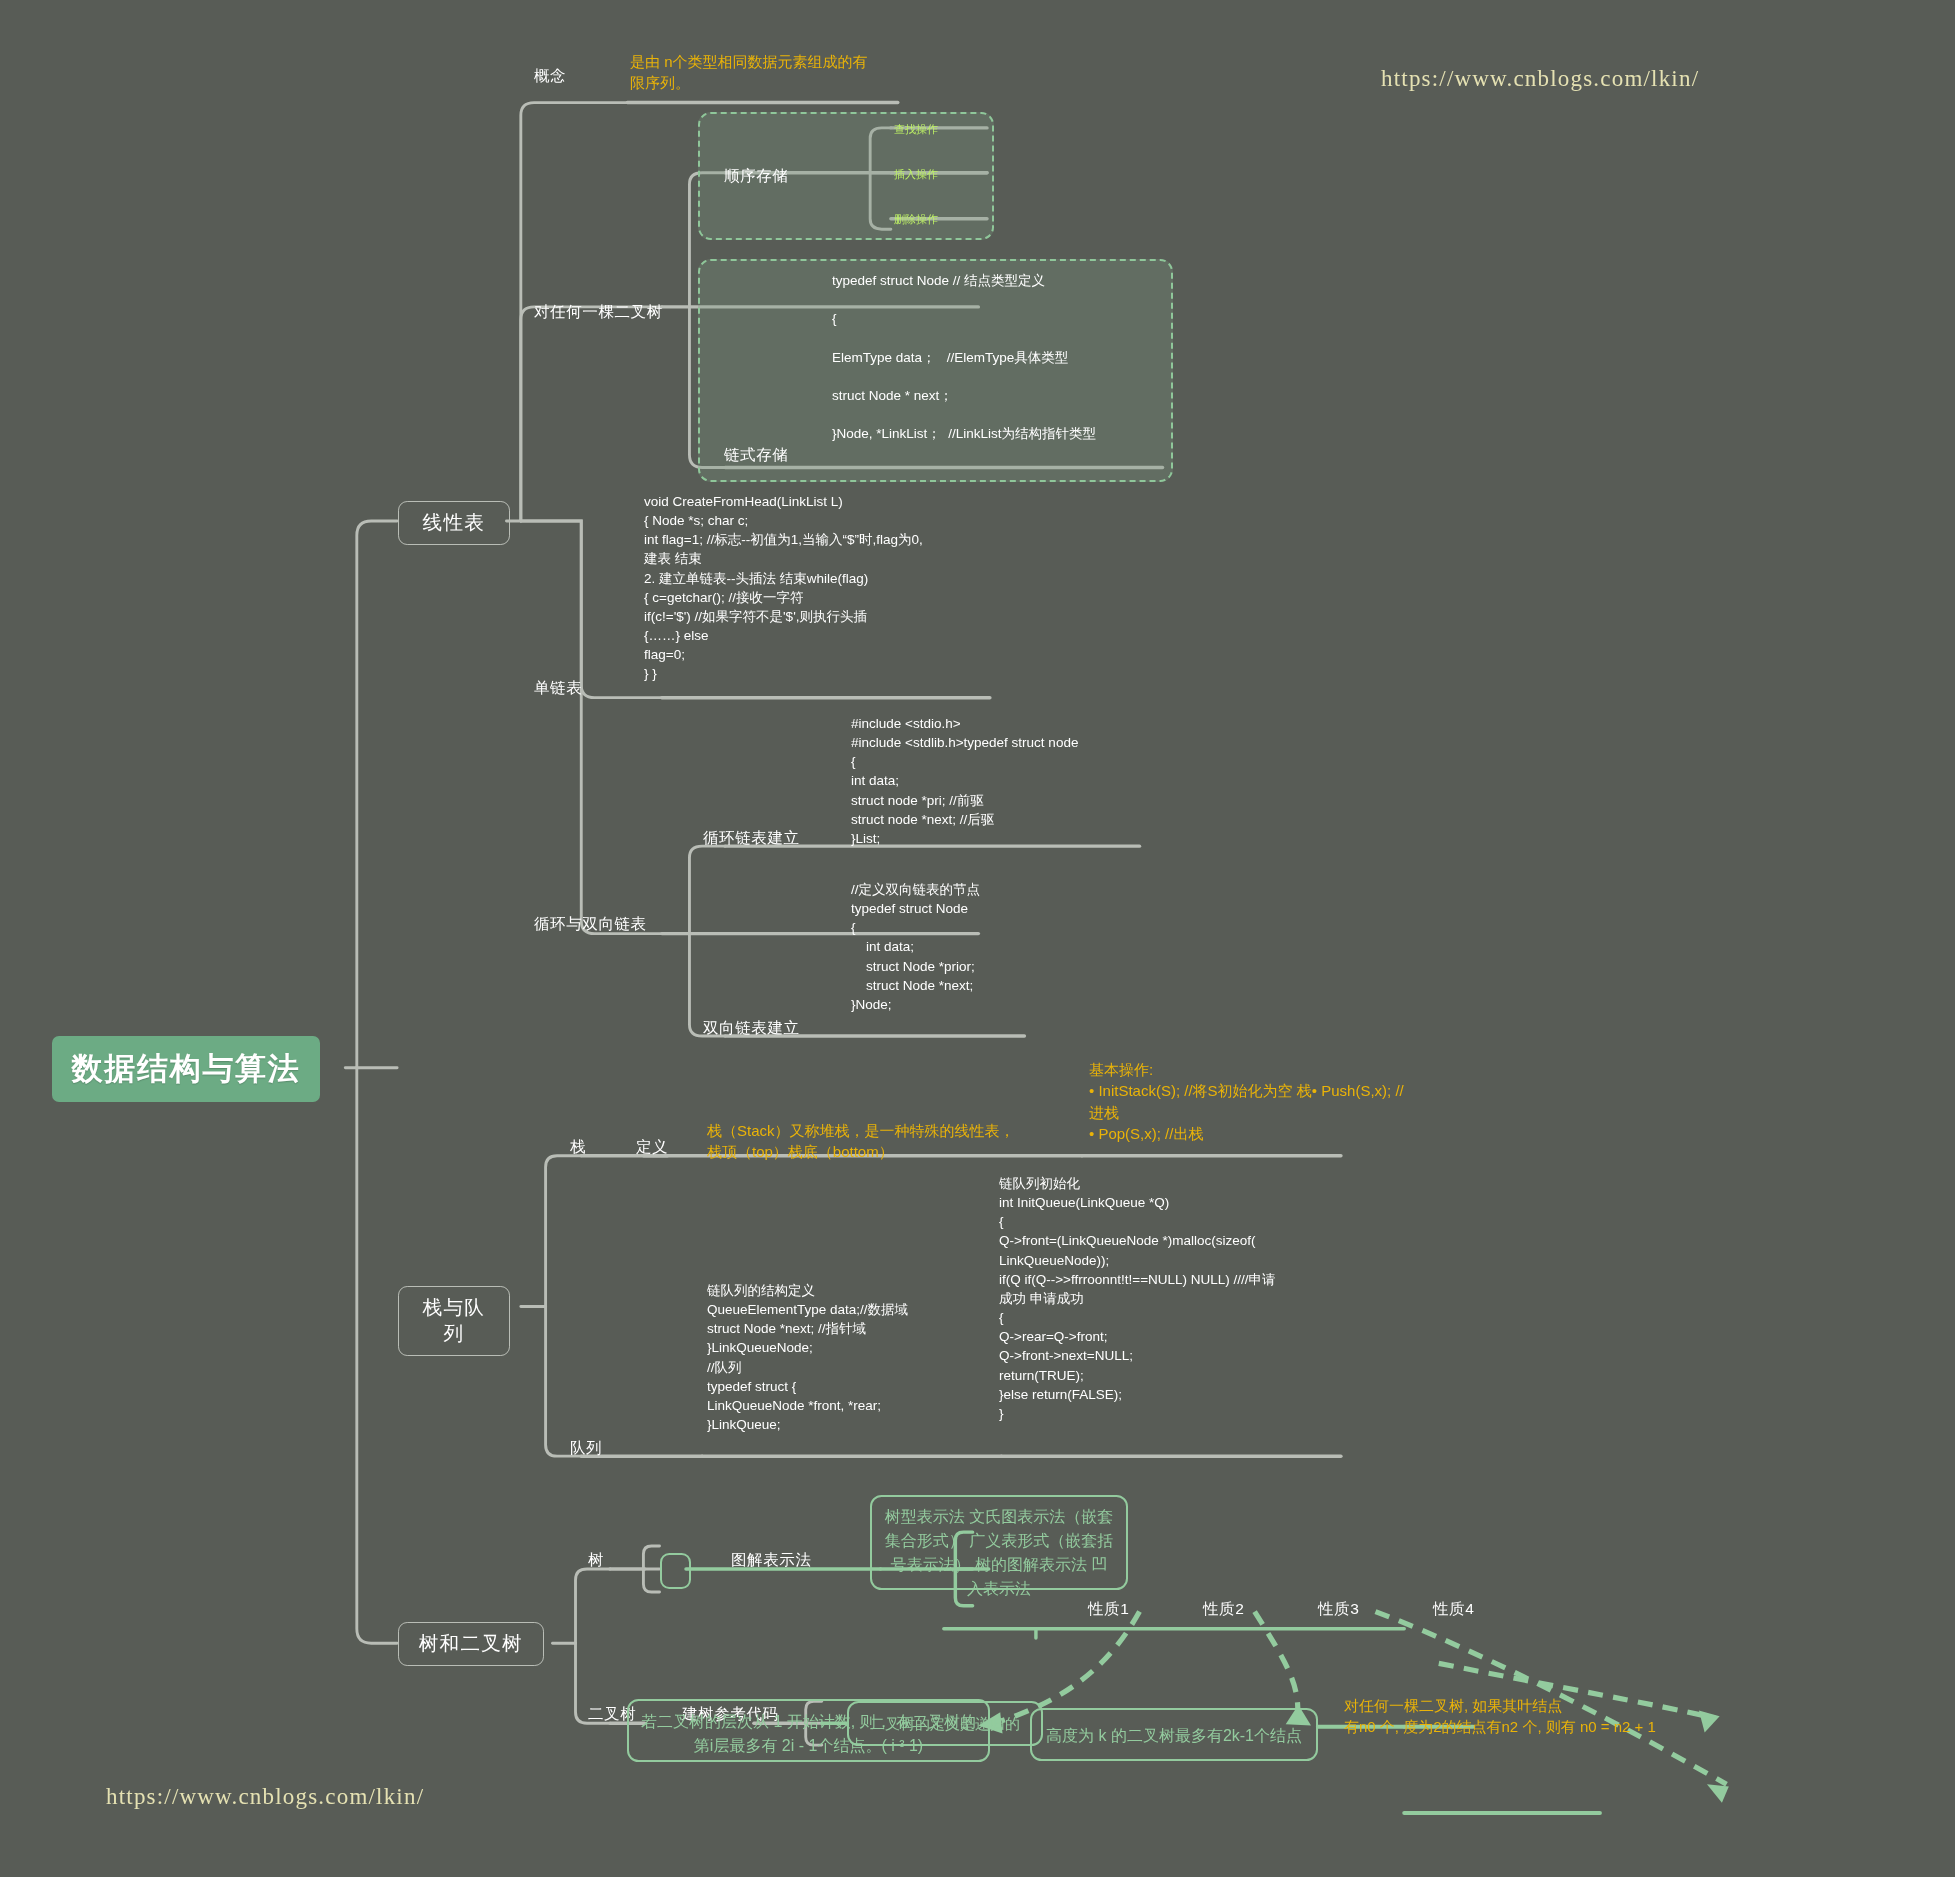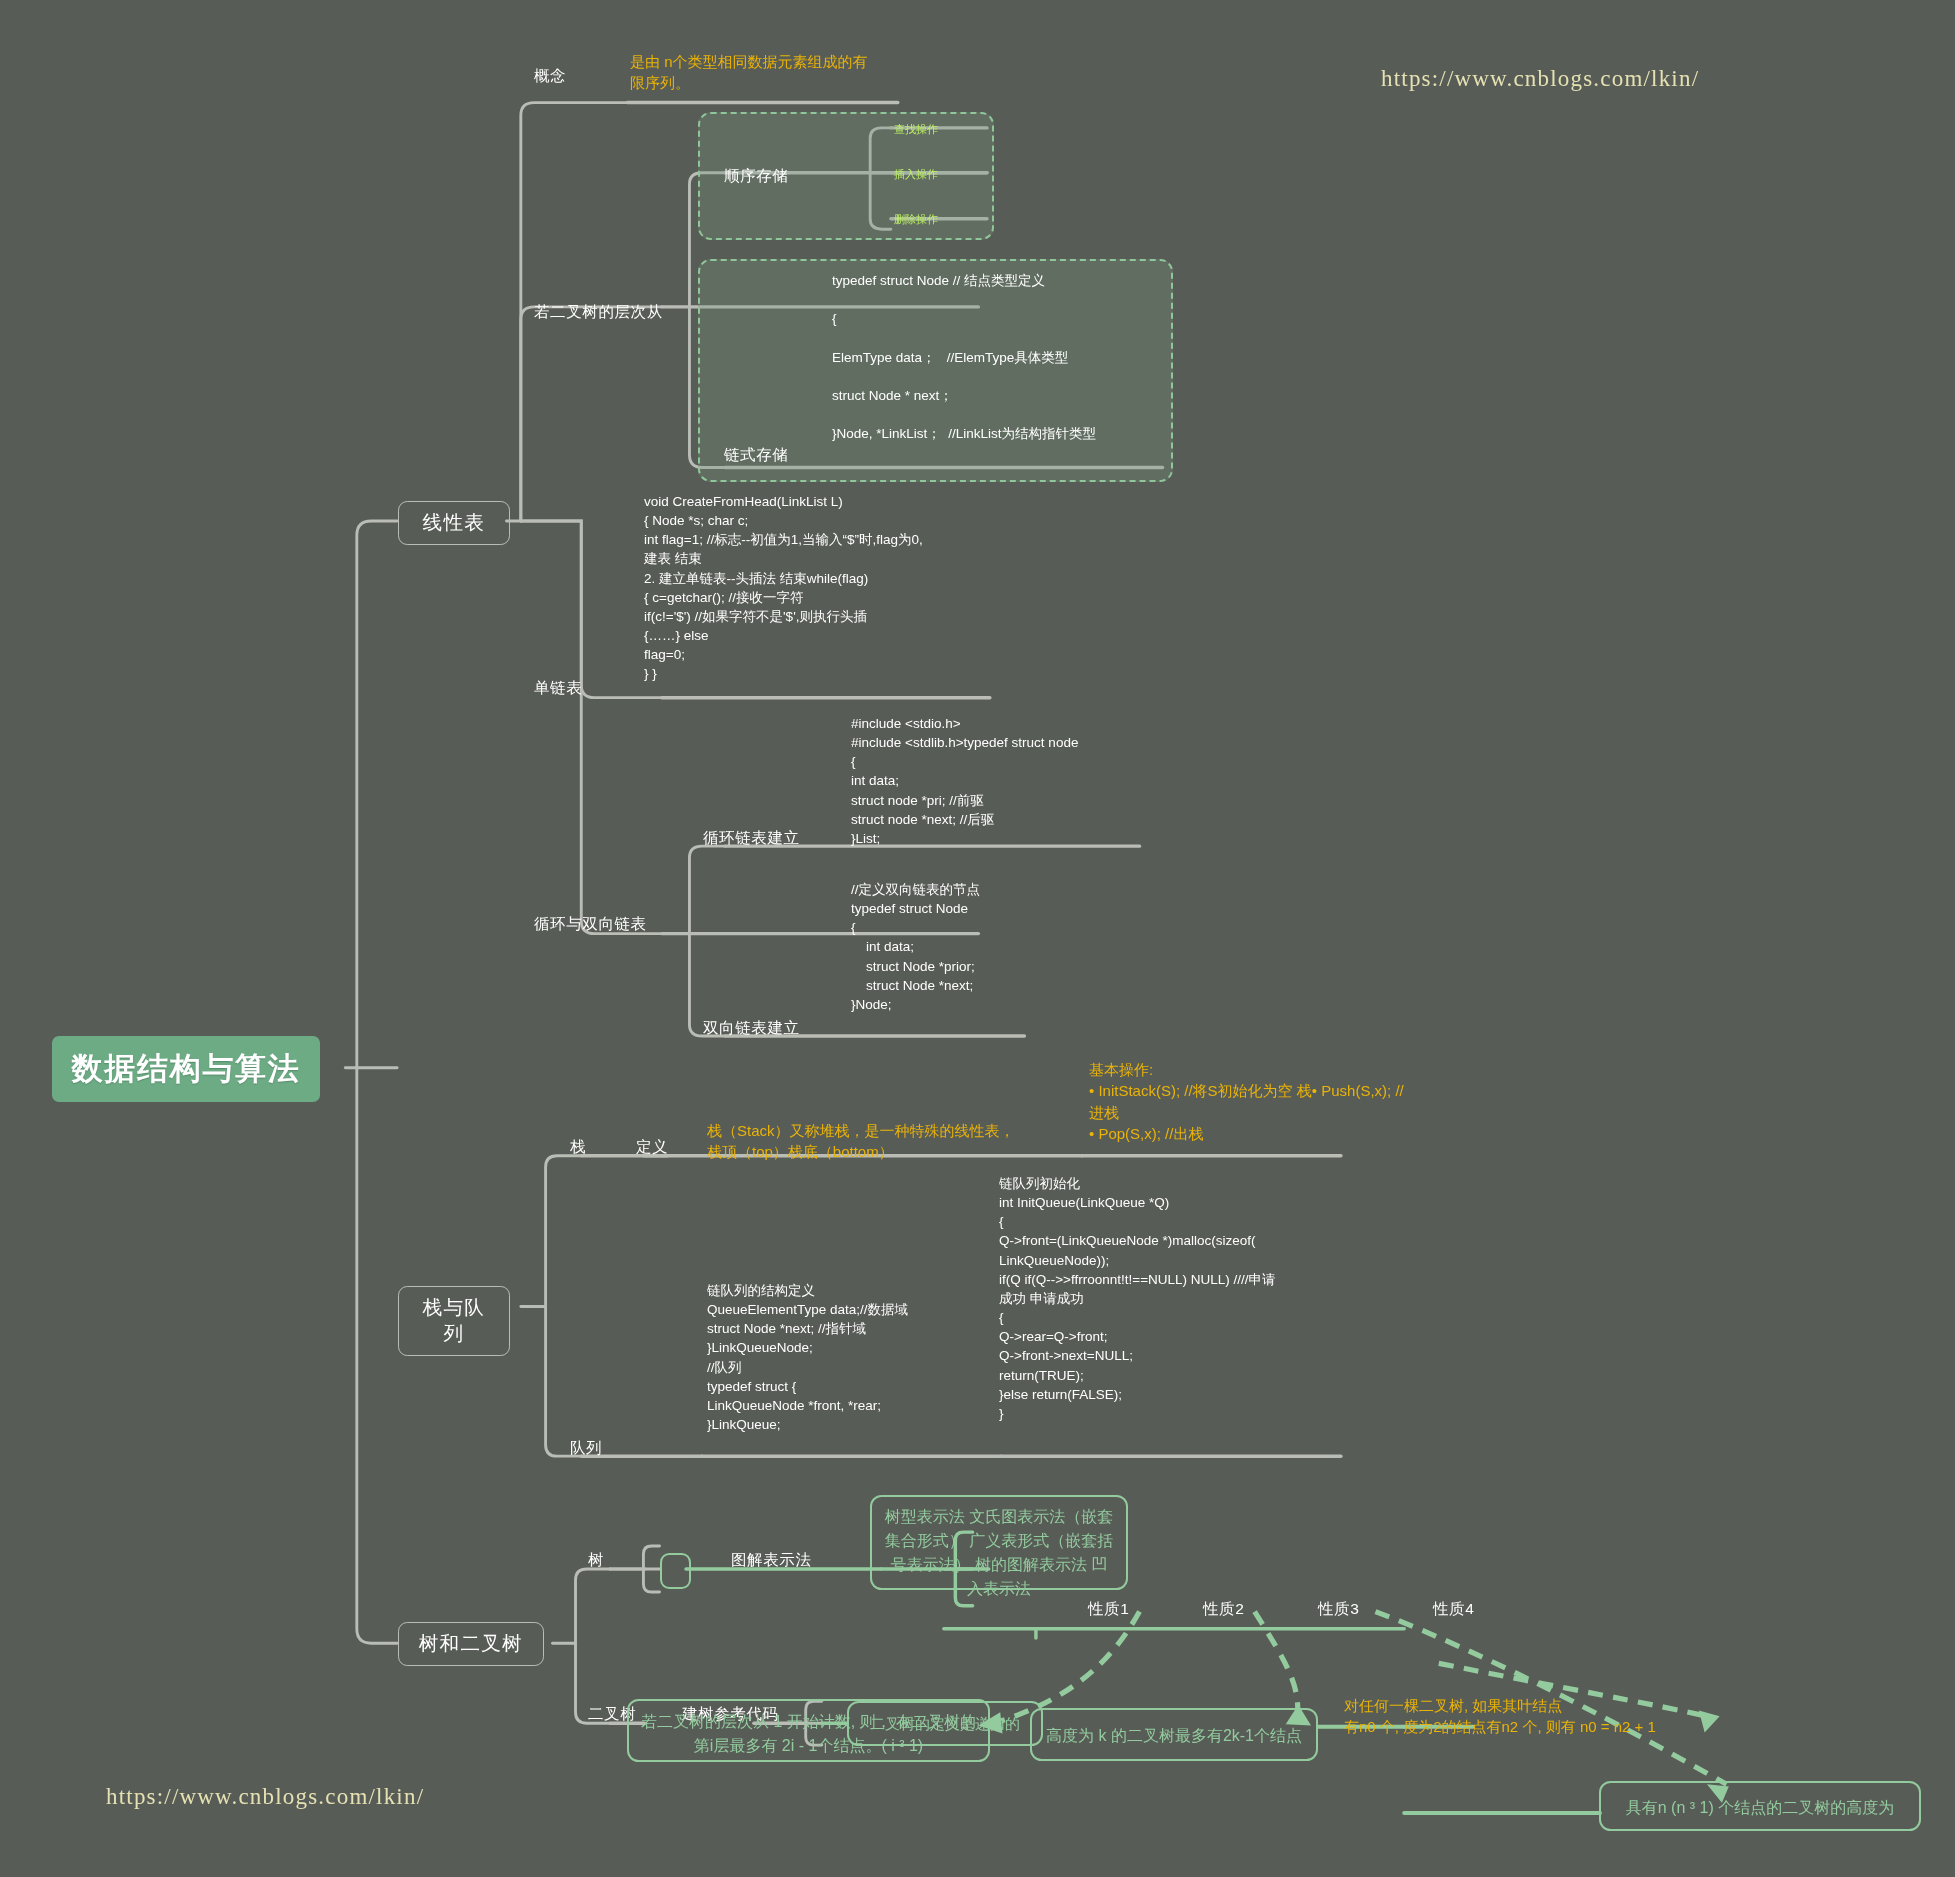--- a/index.html
+++ b/index.html
@@ -205,21 +205,21 @@
   <div class="node pill" style="left:398px;top:501px;width:75px;">线性表</div>
 
   <div class="node pill" style="left:398px;top:1286px;width:75px;">栈与队列</div>
 
   <div class="node pill" style="left:398px;top:1622px;width:109px;">树和二叉树</div>
 
   <div class="node lbl" style="left:534px;top:66px;">概念</div>
   <div class="node note" style="left:630px;top:51px;width:271px;">是由 n个类型相同数据元素组成的有
 限序列。</div>
 
-  <div class="node lbl" style="left:534px;top:302px;">若二叉树的层次从</div>
+  <div class="node lbl" style="left:534px;top:302px;">对任何一棵二叉树</div>
 
   <div class="dashbox" style="left:698px;top:112px;width:292px;height:124px;"></div>
 
   <div class="node lbl" style="left:724px;top:166px;">顺序存储</div>
   <div class="node lbl-sm" style="left:894px;top:122px;">查找操作</div>
   <div class="node lbl-sm" style="left:894px;top:167px;">插入操作</div>
   <div class="node lbl-sm" style="left:894px;top:212px;">删除操作</div>
 
   <div class="dashbox" style="left:698px;top:259px;width:471px;height:219px;"></div>
 
@@ -318,19 +318,18 @@
   <div class="node lbl" style="left:1433px;top:1599px;">性质4</div>
 
   <div class="greenbox" style="left:627px;top:1699px;width:363px;height:63px;padding-top:9.2px;">若二叉树的层次从 1 开始计数, 则， 在二叉树的
 第i层最多有 2i - 1个结点。( i ³ 1)</div>
 
   <div class="greenbox" style="left:1030px;top:1708px;width:288px;height:53px;padding-top:14px;">高度为 k 的二叉树最多有2k-1个结点</div>
 
   <div class="node note" style="left:1344px;top:1695px;width:403px;">对任何一棵二叉树, 如果其叶结点
 有n0 个, 度为2的结点有n2 个, 则有 n0 = n2 + 1</div>
 
-  <div class="greenbox" style="left:1599px;top:1781px;width:322px;height:50px;padding-top:12.7px;">具有n (n ³ 1) 个结点的二叉树的高度为</div>
 
   <div class="watermark" style="left:1381px;top:66px;">https://www.cnblogs.com/lkin/</div>
   <div class="watermark" style="left:106px;top:1784px;">https://www.cnblogs.com/lkin/</div>
 
 </div>
 
 
 </body></html>

